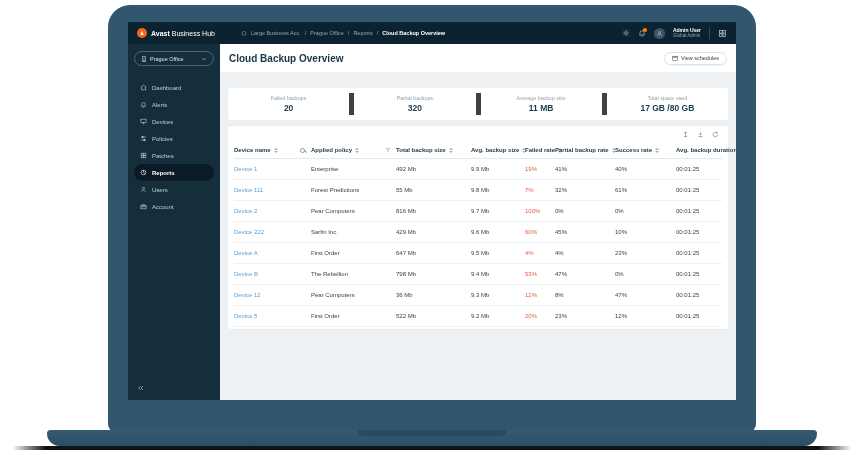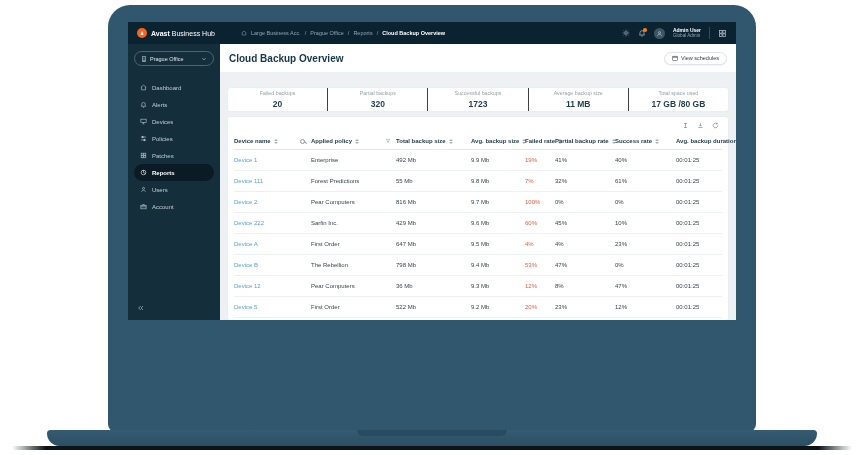--- a/index.html
+++ b/index.html
@@ -11,21 +11,21 @@
     background:#30576d; border-radius:22px 22px 8px 8px; }
   .laptop-base { position:absolute; left:47px; top:430px; width:770px; height:16px;
     background:linear-gradient(#355c73,#2b4e63); border-radius:4px 4px 14px 14px; }
   .base-notch { position:absolute; left:50%; transform:translateX(-50%); top:0;
     width:150px; height:6px; background:#294b60; border-radius:0 0 8px 8px; }
   .floor-shadow { position:absolute; left:12px; top:446px; width:840px; height:4px;
     border-radius:2px;
     background:linear-gradient(to right, rgba(13,19,25,0), #0d1319 4%, #0d1319 96%, rgba(13,19,25,0)); }
 
   
-  .screen { position:absolute; left:128px; top:22px; width:608px; height:298px;
+  .screen { position:absolute; left:128px; top:22px; width:608px; height:378px;
     background:#fff; overflow:hidden; display:flex; flex-direction:column; }
 
   
   .topbar { height:22px; flex:0 0 22px; background:#0b2231; display:flex; align-items:center;
     padding:0 9px; color:#cfd9df; }
   .brand { display:flex; align-items:center; gap:4px; }
   .logo-circle { width:10px; height:10px; border-radius:50%; background:#f7641e;
     display:flex; align-items:center; justify-content:center; }
   .brand-name { font-size:7px; color:#ffffff; white-space:nowrap; }
   .brand-name b { font-weight:bold; }
@@ -65,21 +65,21 @@
     align-items:center; justify-content:space-between; padding:0 9px; }
   .page-title { font-size:10px; font-weight:bold; color:#17364a; }
   .btn-schedules { display:flex; align-items:center; gap:3px; border:1px solid #dde3e6;
     background:#fff; border-radius:9px; padding:2.5px 7px; font-size:5.5px; color:#2f3e48;
     box-shadow:0 1px 1px rgba(0,0,0,.05); cursor:pointer; white-space:nowrap; }
 
   
   .stats-card { margin:16px 8px 6px; background:#fff; border-radius:2px; height:32px;
     display:flex; align-items:center; box-shadow:0 0 2px rgba(0,0,0,.06); }
   .stat { flex:1; text-align:center; padding:2px 0; }
-  .stat + .stat { border-left:1px solid #404040; }
+  .stat + .stat { border-left:5px solid #404040; }
   .stat-label { font-size:5.3px; color:#93a1ab; margin-bottom:2.5px; }
   .stat-value { font-size:8.5px; font-weight:bold; color:#1d3c50; }
 
   
   .table-card { margin:0 8px; background:#fff; border-radius:2px;
     padding:3px 6px 2px; box-shadow:0 0 2px rgba(0,0,0,.06); }
   .table-toolbar { display:flex; justify-content:flex-end; align-items:center; gap:8px;
     color:#5d6e7a; padding:2px 3px 4px; }
   .grid-row { display:grid;
     grid-template-columns:66px 11px 74px 11px 75px 54px 30px 60px 61px 1fr;
@@ -290,24 +290,20 @@
       <div class="stats-card">
         <div class="stat">
           <div class="stat-label">Failed backups</div>
           <div class="stat-value">20</div>
         </div>
         <div class="stat">
           <div class="stat-label">Partial backups</div>
           <div class="stat-value">320</div>
         </div>
         <div class="stat">
-          <div class="stat-label">Successful backups</div>
-          <div class="stat-value">1723</div>
-        </div>
-        <div class="stat">
           <div class="stat-label">Average backup size</div>
           <div class="stat-value">11 MB</div>
         </div>
         <div class="stat">
           <div class="stat-label">Total space used</div>
           <div class="stat-value">17 GB /80 GB</div>
         </div>
       </div>
 
       <div class="table-card">

